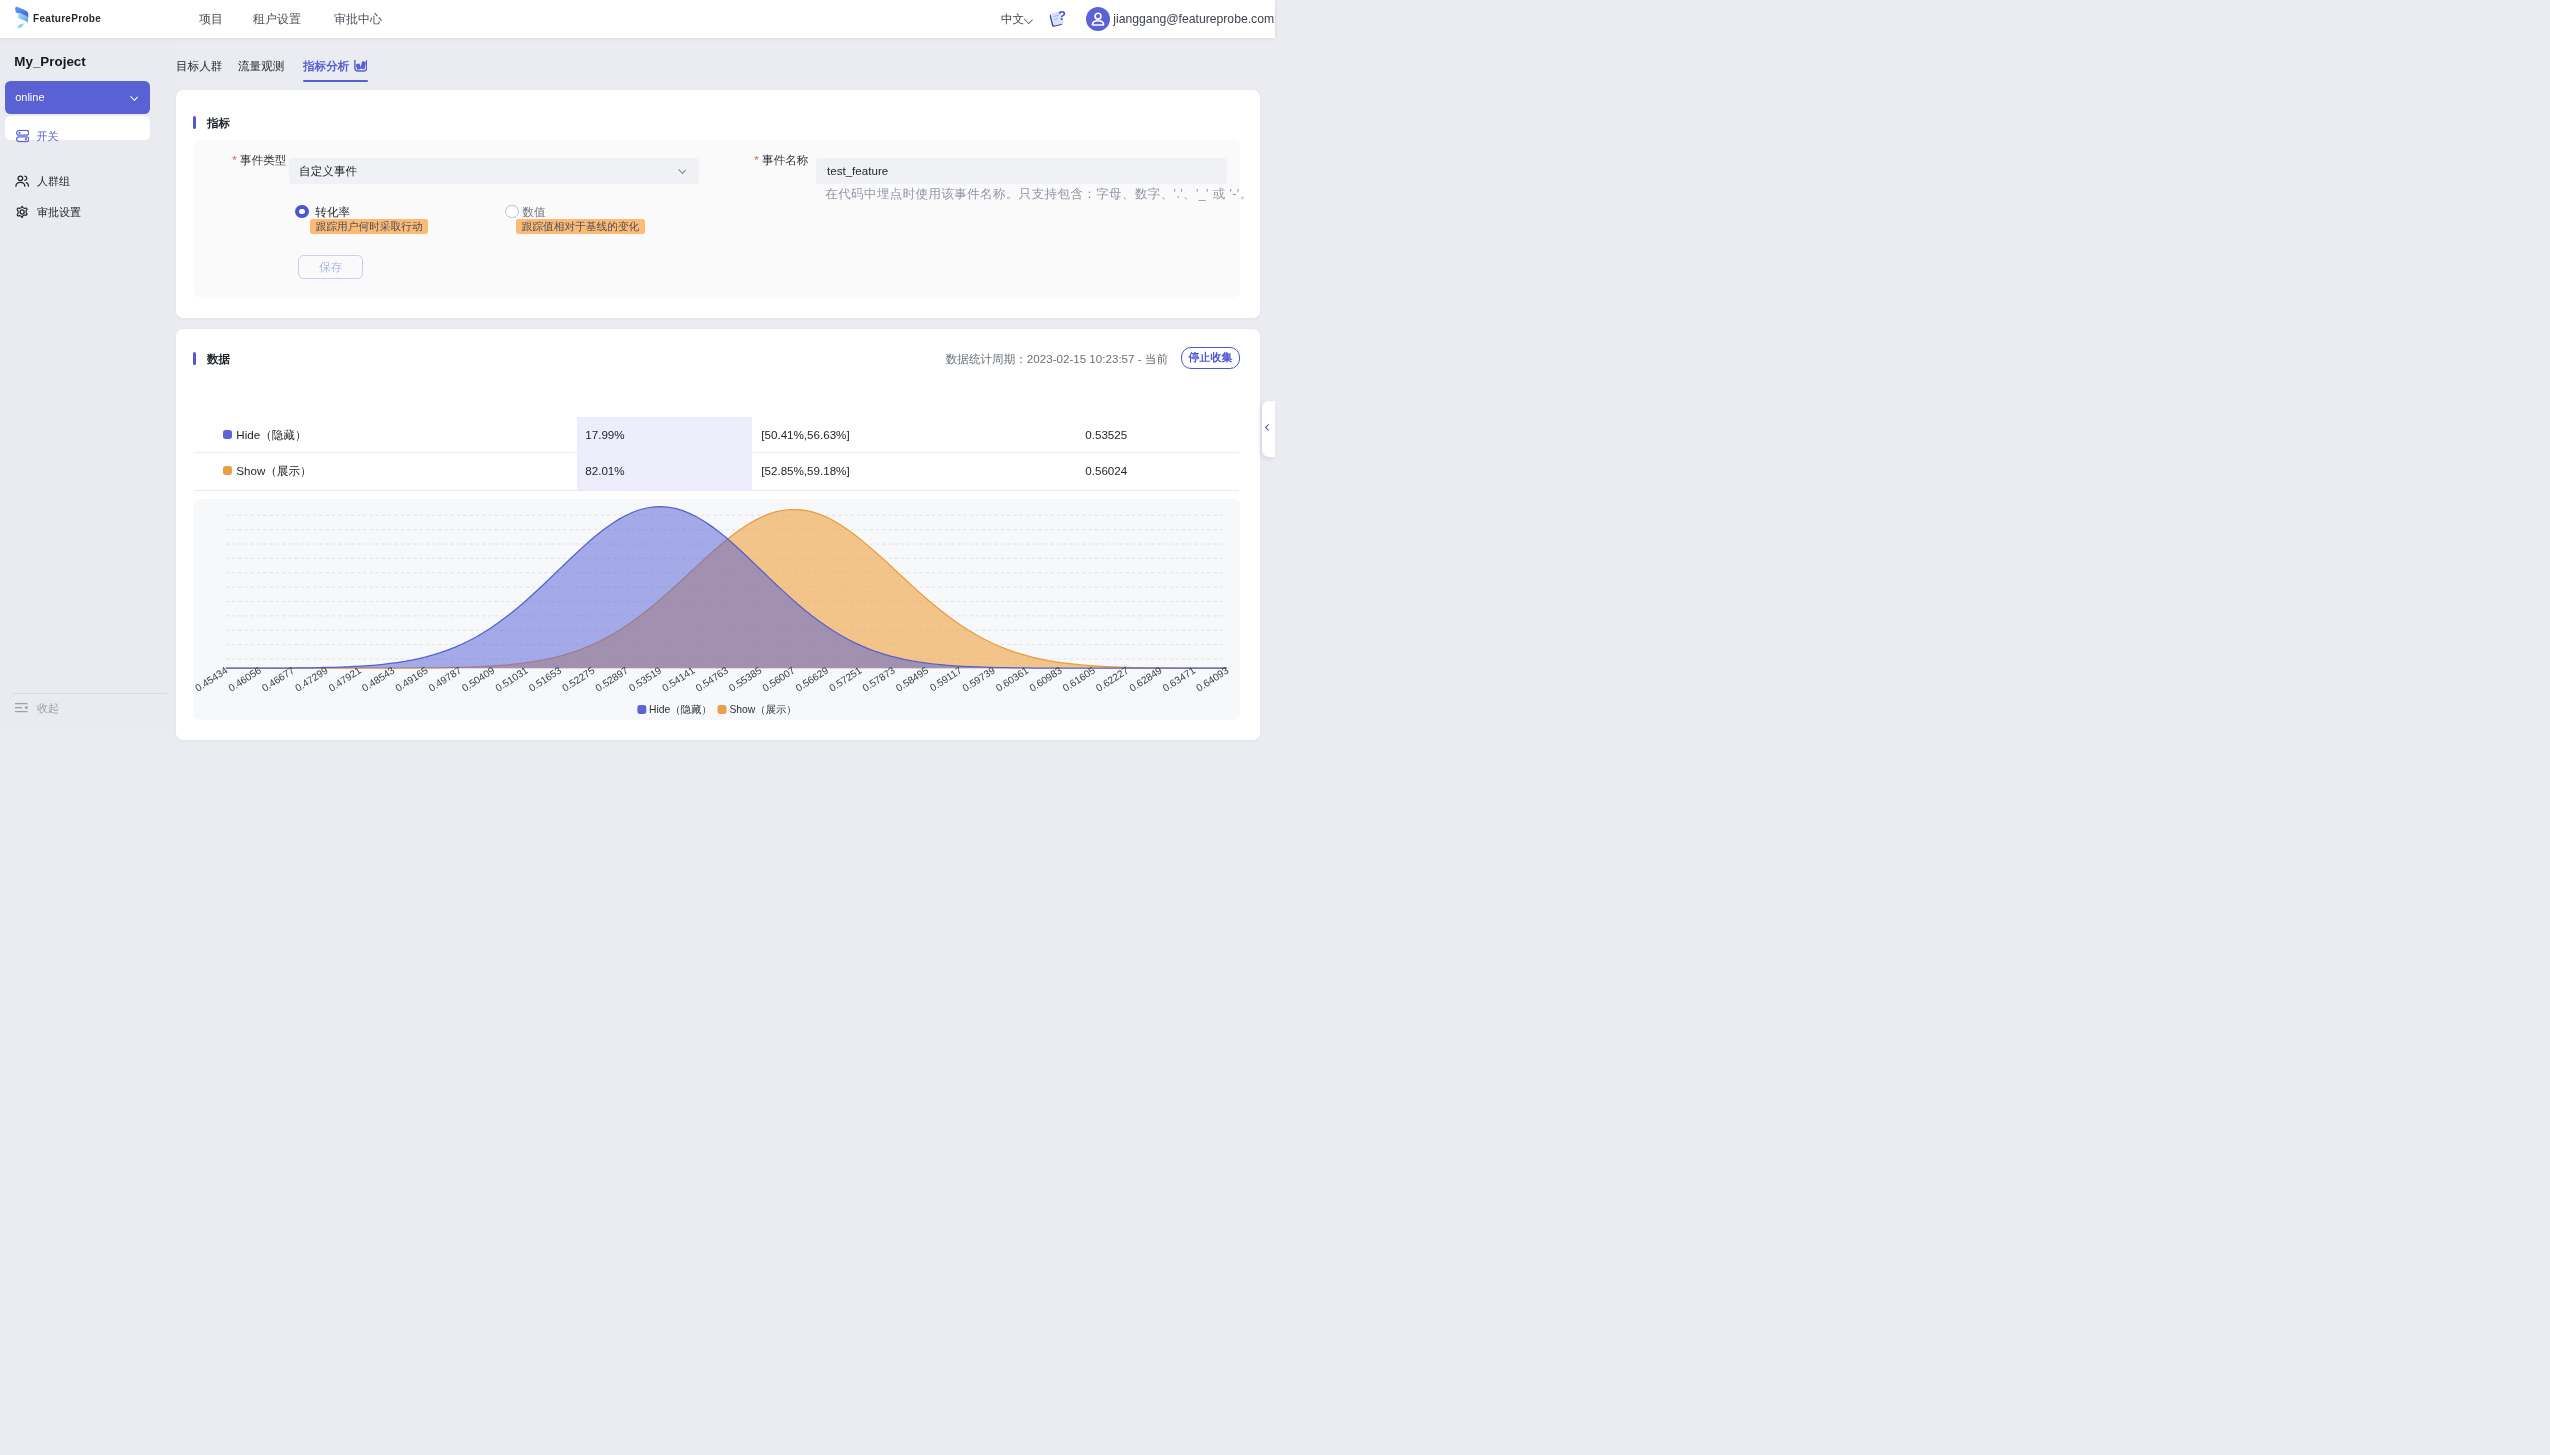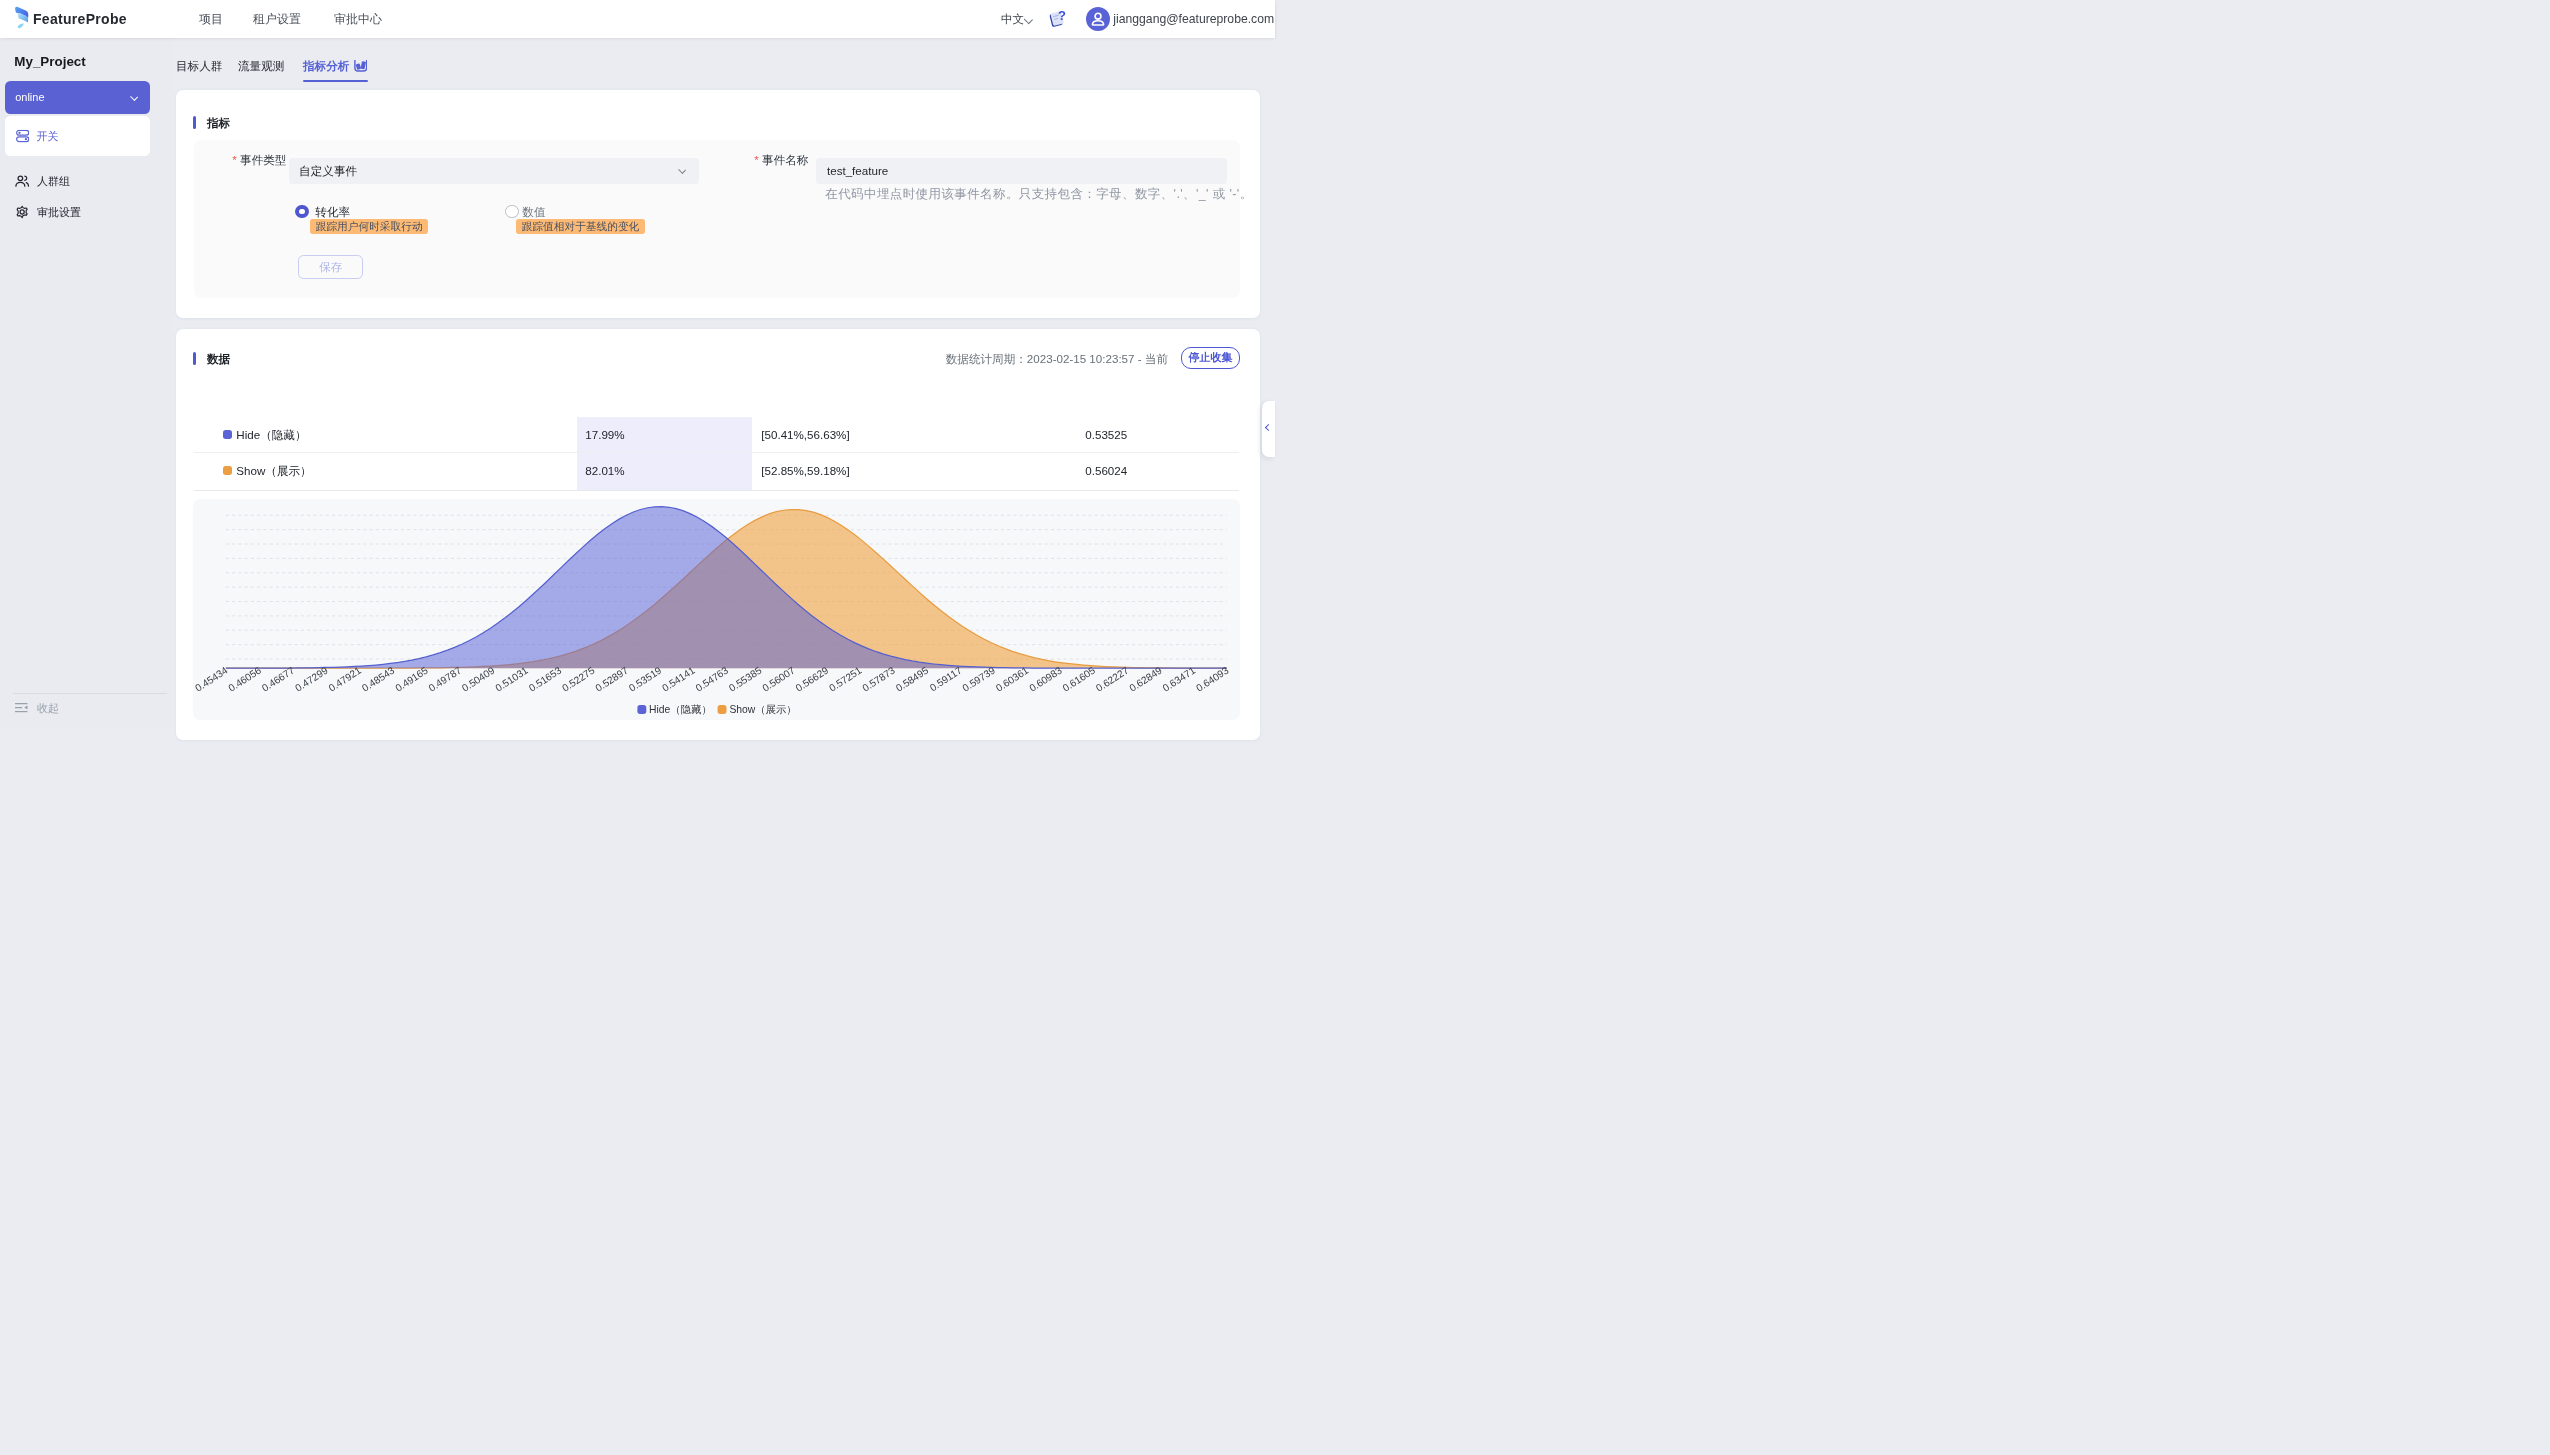--- a/index.html
+++ b/index.html
@@ -2,37 +2,37 @@
 <html style="font-size:14.3px"><head>
 <meta charset="utf-8">
 <style>
 * { margin:0; padding:0; box-sizing:border-box; }
 html,body { width:1275px; height:728px; overflow:hidden; background:#eaecf2;
   font-family:"Liberation Sans", sans-serif; -webkit-font-smoothing:antialiased; }
 
 
 #nav { position:absolute; left:0; top:0; width:1275px; height:38px; background:#fff;
   box-shadow:0 0.9px 3.6px rgba(0,0,0,.10); z-index:10; }
-#brand { position:absolute; left:33px; top:0; line-height:38px; font-size:14px; font-weight:bold;
+#brand { position:absolute; left:33px; top:0; line-height:38px; font-size:10px; font-weight:bold;
   color:#24292f; letter-spacing:0.3px; }
 .navlink { position:absolute; top:0; line-height:38px; font-size:12px; color:#494f58; }
 #nv1 { left:199px; } #nv2 { left:253px; } #nv3 { left:334px; }
 #lang { position:absolute; left:1001px; top:0; line-height:38px; font-size:11.6px; color:#3c434b; }
 #langchev { position:absolute; left:1025px; top:15.6px; width:6.7px; height:6.7px;
   border-right:1.3px solid #6a717a; border-bottom:1.3px solid #6a717a; transform:rotate(45deg) scale(1,.85); }
 #email { position:absolute; right:0.9px; top:0; line-height:38px; font-size:12.2px; color:#3e444c; }
 
 
 #side { position:absolute; left:0; top:38px; width:174px; height:690px; background:#e9ebf1; }
 #proj { position:absolute; left:14.3px; top:54px; font-size:13.4px; font-weight:bold; color:#16191e; }
 #envbtn { position:absolute; left:5.4px; top:81px; width:145px; height:33px; background:#5a62d3;
   border-radius:5.4px; color:#fff; font-size:11px; line-height:33px; padding-left:9.8px; }
 #envchev { position:absolute; left:126px; top:12.5px; width:6.3px; height:6.3px;
   border-right:1.5px solid #fff; border-bottom:1.5px solid #fff; transform:rotate(45deg) scale(1,.85); }
-#menubox { position:absolute; left:5.4px; top:116px; width:145px; height:40px; background:#fff; border-radius:5.4px; }
+#menubox { position:absolute; left:5.4px; top:116px; width:145px; height:24px; background:#fff; border-radius:5.4px; }
 .srow { position:absolute; left:0; width:174px; height:27px; }
 .srow .txt { position:absolute; left:37px; top:50%; transform:translateY(-50%); font-size:11px; }
 .srow svg { position:absolute; left:15px; top:50%; transform:translateY(-50%); }
 #collapse-line { position:absolute; left:13.4px; top:693px; width:154px; height:0.9px; background:#d8dbe1; }
 
 
 .tab { position:absolute; top:59px; font-size:11.6px; color:#262b31; }
 #tabact { color:#5661d4; font-weight:bold; }
 #tabline { position:absolute; left:303px; top:80px; width:65px; height:2.2px; background:#5661d4; border-radius:1.8px; }
 

